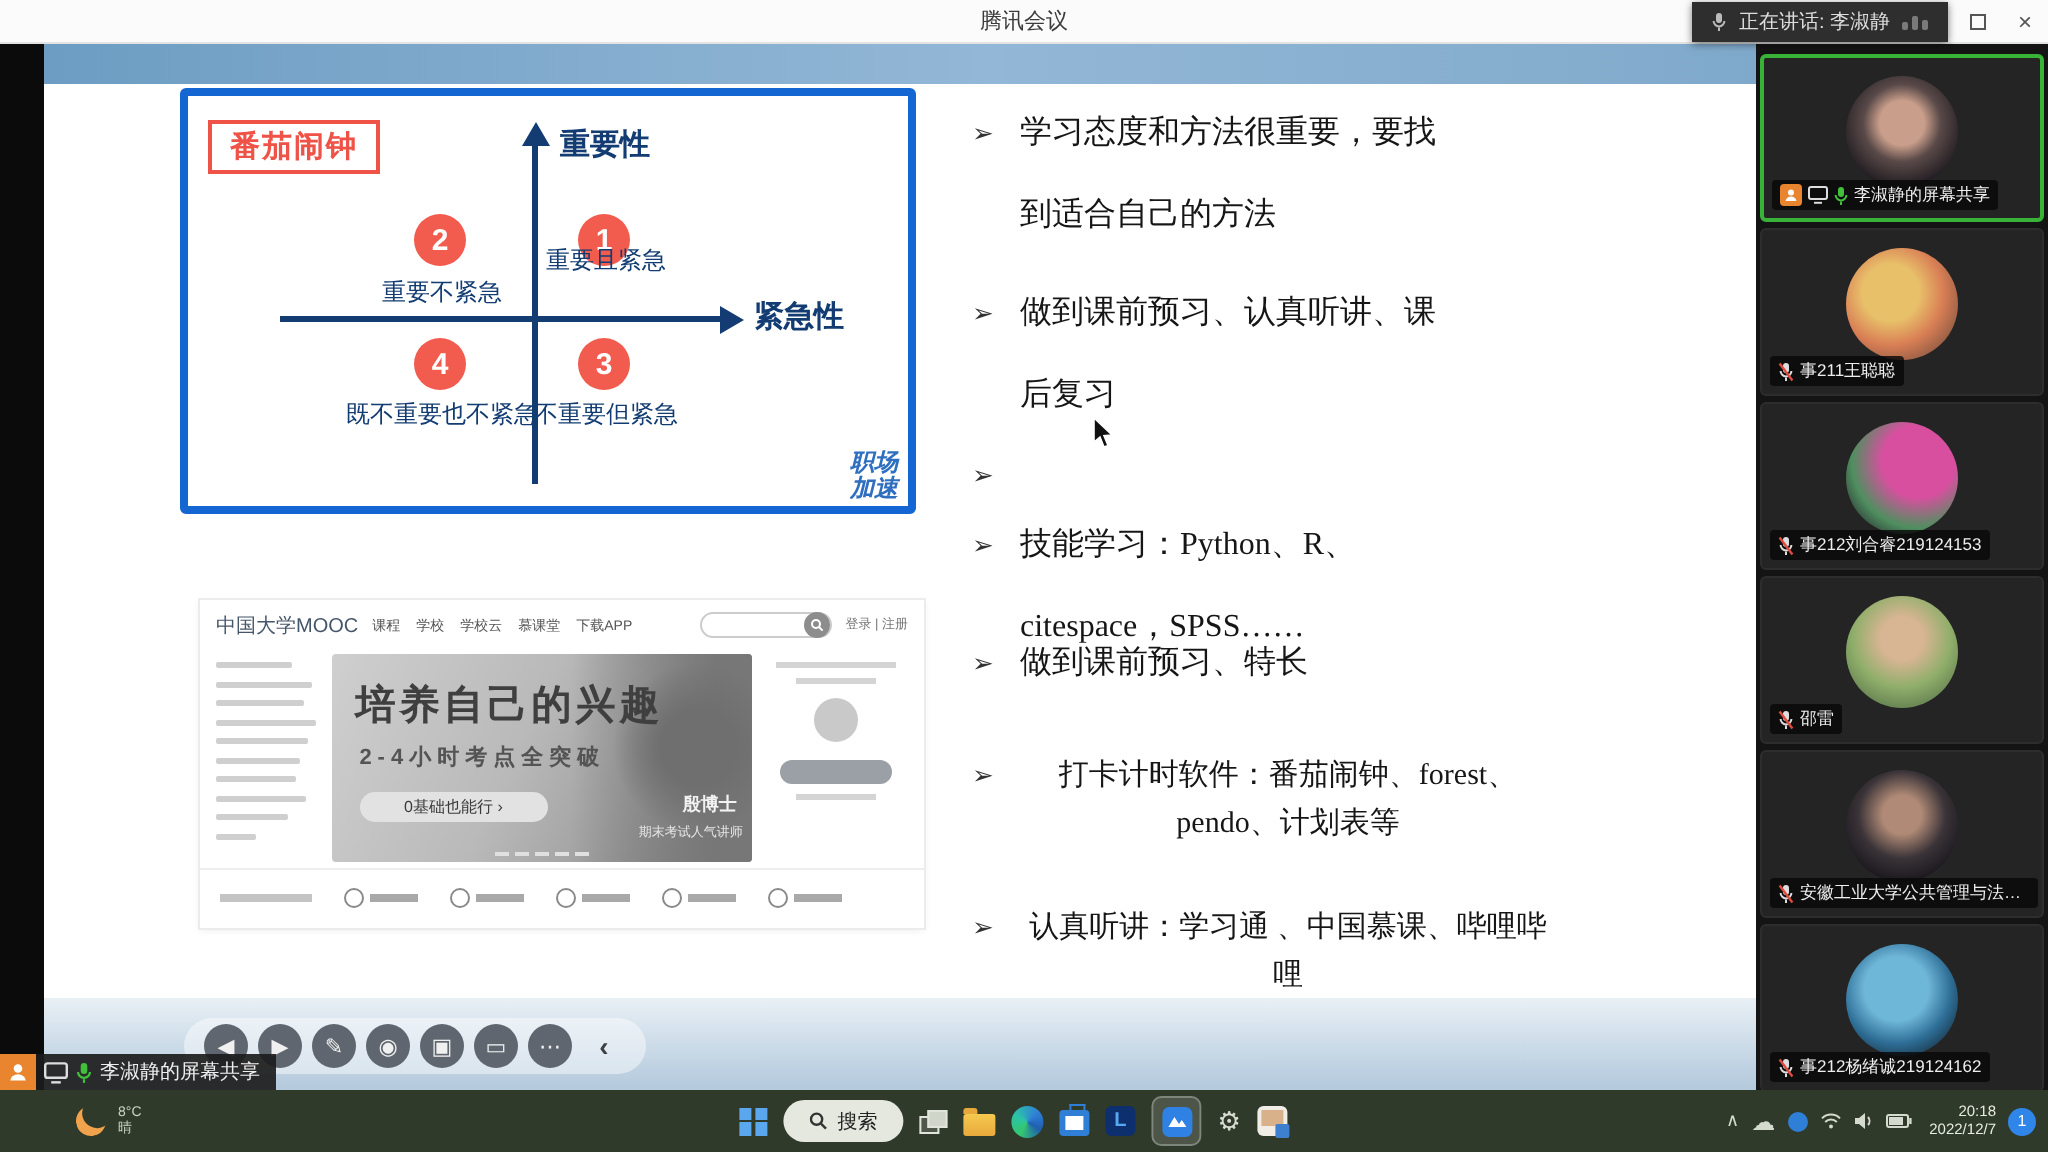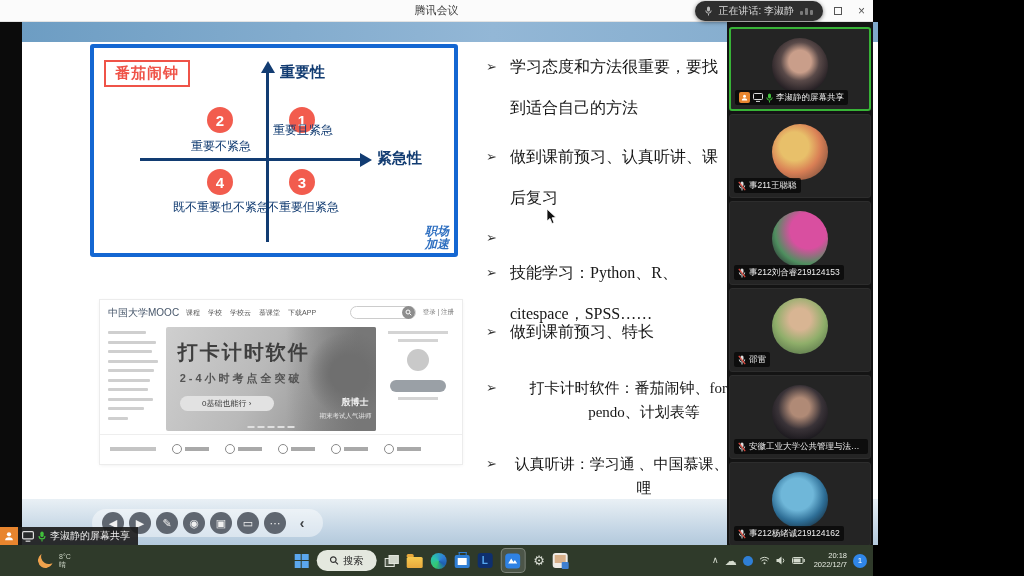--- a/index.html
+++ b/index.html
@@ -1,27 +1,27 @@
 <!DOCTYPE html>
 <html><head>
 <meta charset="utf-8">
 <style>
   * { margin:0; padding:0; box-sizing:border-box; }
   html,body { width:1024px; height:576px; overflow:hidden; background:#000;
               font-family:"Liberation Sans", sans-serif; }
-  .app { position:relative; width:873px; height:576px; background:#5eead4; }
+  .app { position:relative; width:1024px; height:576px; background:#5eead4; }
 
   
   .titlebar { position:absolute; top:0; left:0; right:0; height:22px; background:#fbfbfb;
               display:flex; align-items:center; justify-content:center; font-size:11px; color:#3c3c3c;
               border-bottom:1px solid #e3e3e3; }
   .win-controls { position:absolute; right:8px; top:0; height:22px; display:flex; gap:16px; align-items:center; color:#555; }
   .restore-box { width:8px; height:8px; border:1px solid #555; display:inline-block; }
   .close-glyph { font-size:12px; line-height:22px; }
-  .toast { position:absolute; right:50px; top:1px; height:20px; background:#2e2e2e; border-radius:10px;
+  .toast { position:absolute; right:50px; top:1px; height:20px; background:#2e2e2e; border-radius:0;
            display:flex; align-items:center; gap:6px; padding:0 10px; color:#ddd; font-size:10px;
            box-shadow:0 1px 4px rgba(0,0,0,.5); z-index:5; }
   .toast .vbars { display:flex; gap:2px; align-items:flex-end; }
   .toast .vbars i { width:3px; background:#7a7a7a; border-radius:1px; display:block; }
 
   
   .stage { position:absolute; top:22px; left:0; right:0; bottom:31px; background:#0b0b0b; }
 
   
   .slide { position:absolute; left:22px; top:0; width:856px; height:523px; background:#fff; }
@@ -284,21 +284,21 @@
               <i style="width:50px"></i>
               <i style="width:46px"></i>
               <i style="width:42px"></i>
               <i style="width:40px"></i>
               <i style="width:45px"></i>
               <i style="width:36px"></i>
               <i style="width:20px"></i>
           </div>
           <div class="m-banner">
             <div class="m-photo"></div>
-            <div class="m-btitle">打卡计时软件</div>
+            <div class="m-btitle">培养自己的兴趣</div>
             <div class="m-bsub">2-4小时考点全突破</div>
             <div class="m-bbtn">0基础也能行 ›</div>
             <div class="m-teach">殷博士</div>
             <div class="m-teach2">期末考试人气讲师</div>
             <div class="m-dots">
                 <i></i>
                 <i></i>
                 <i></i>
                 <i></i>
                 <i></i>

